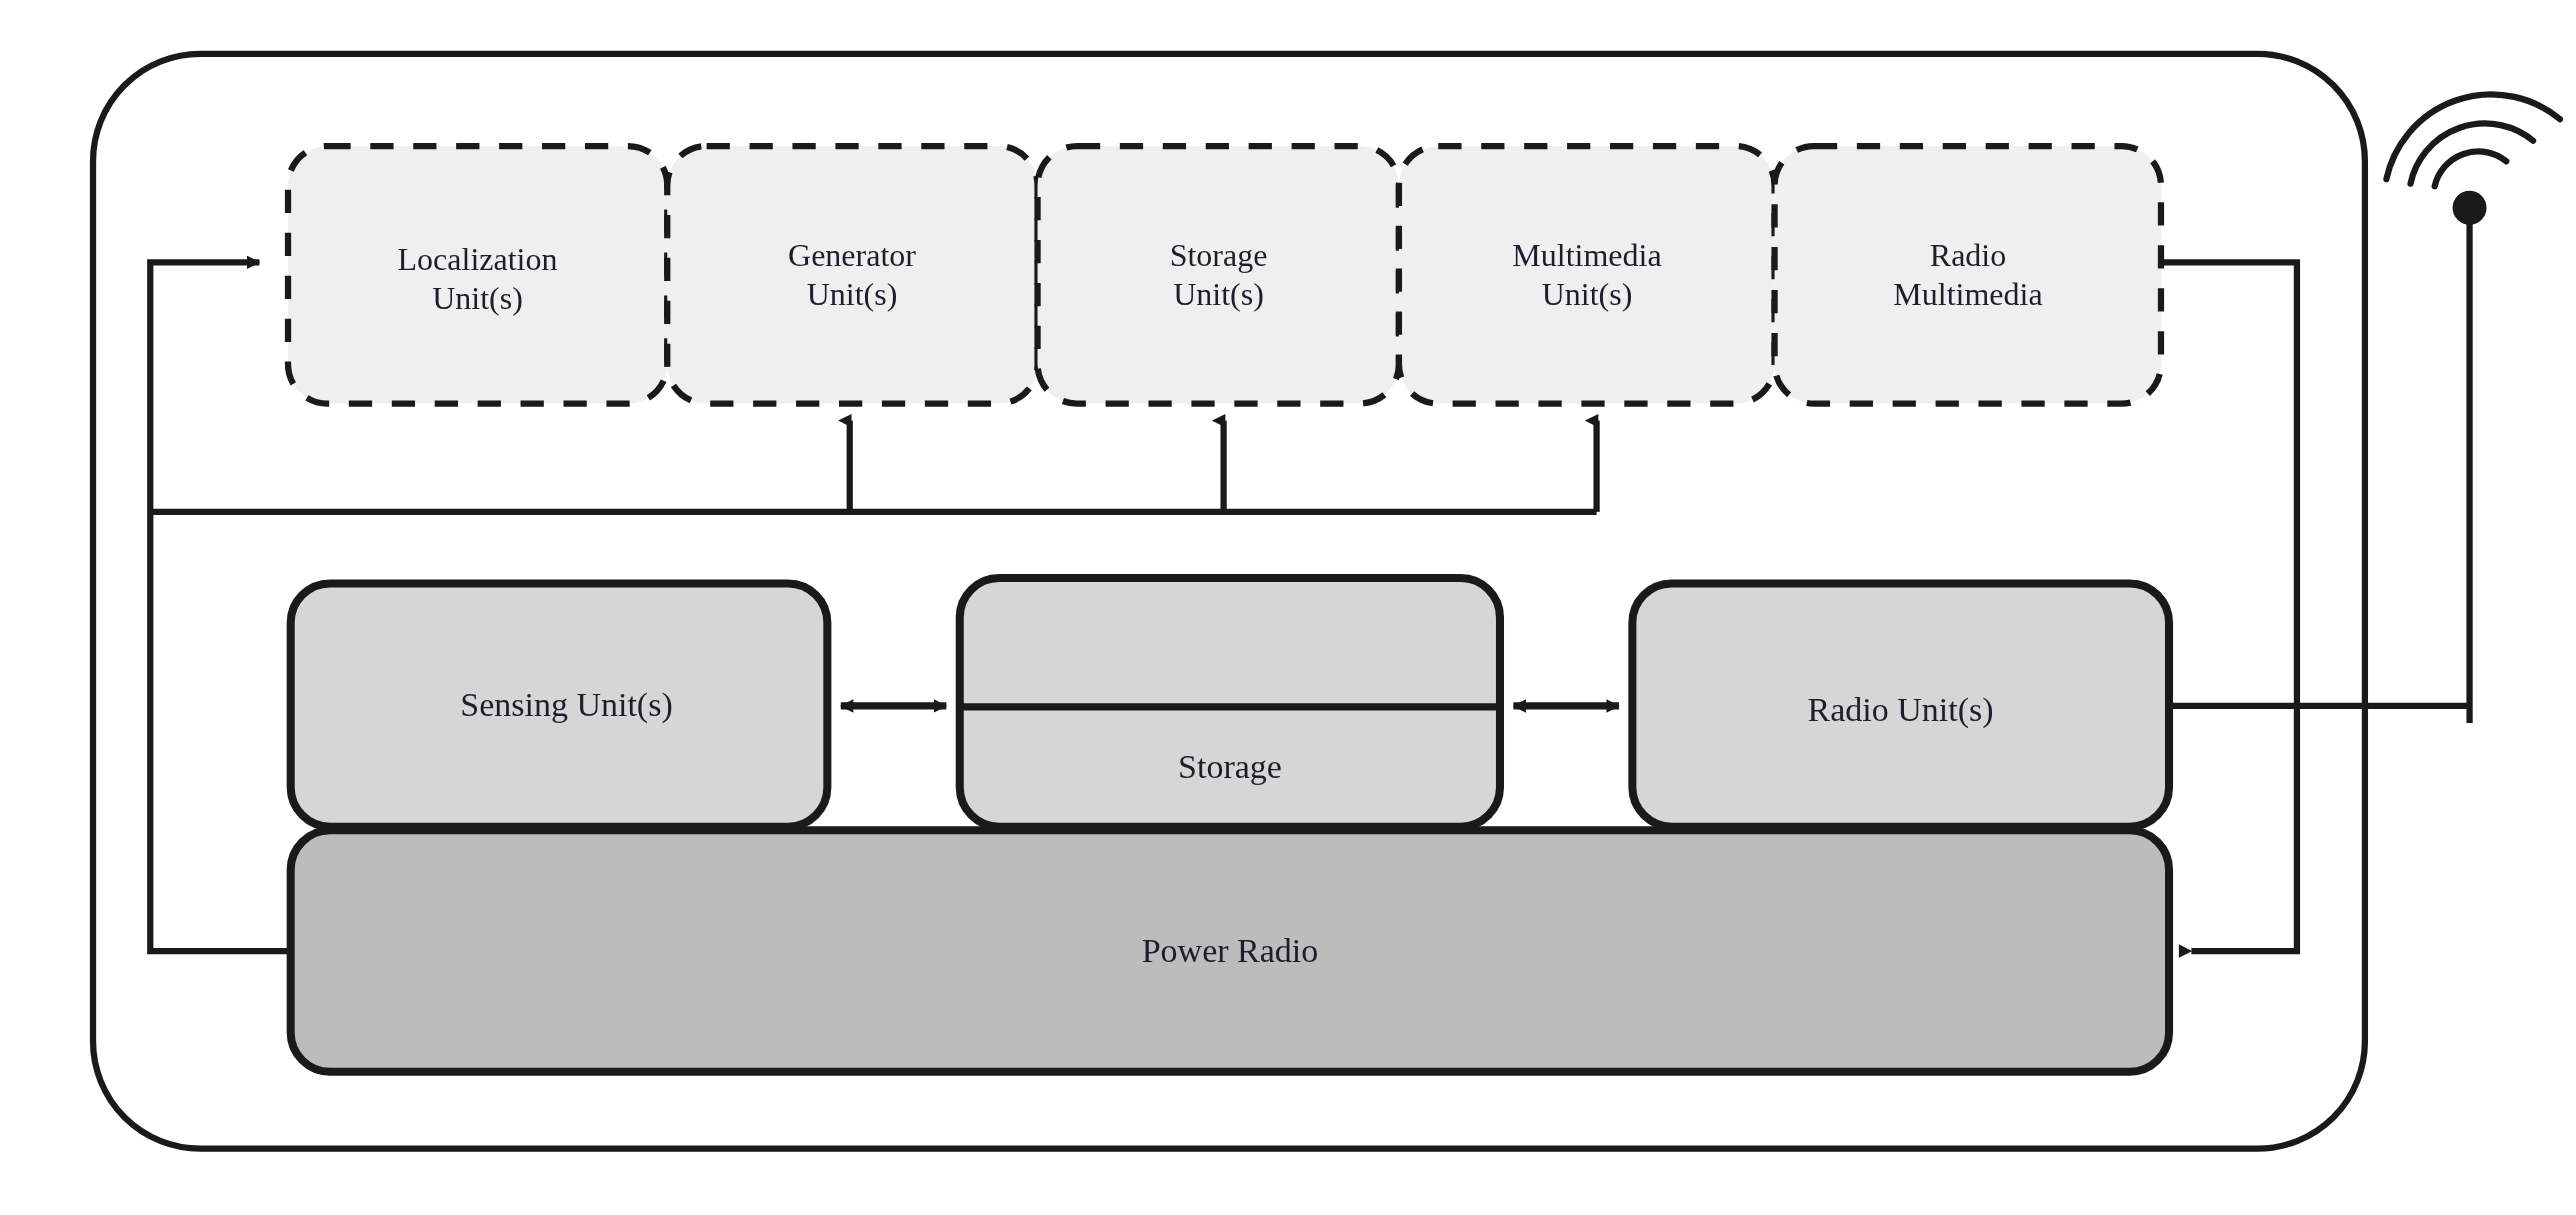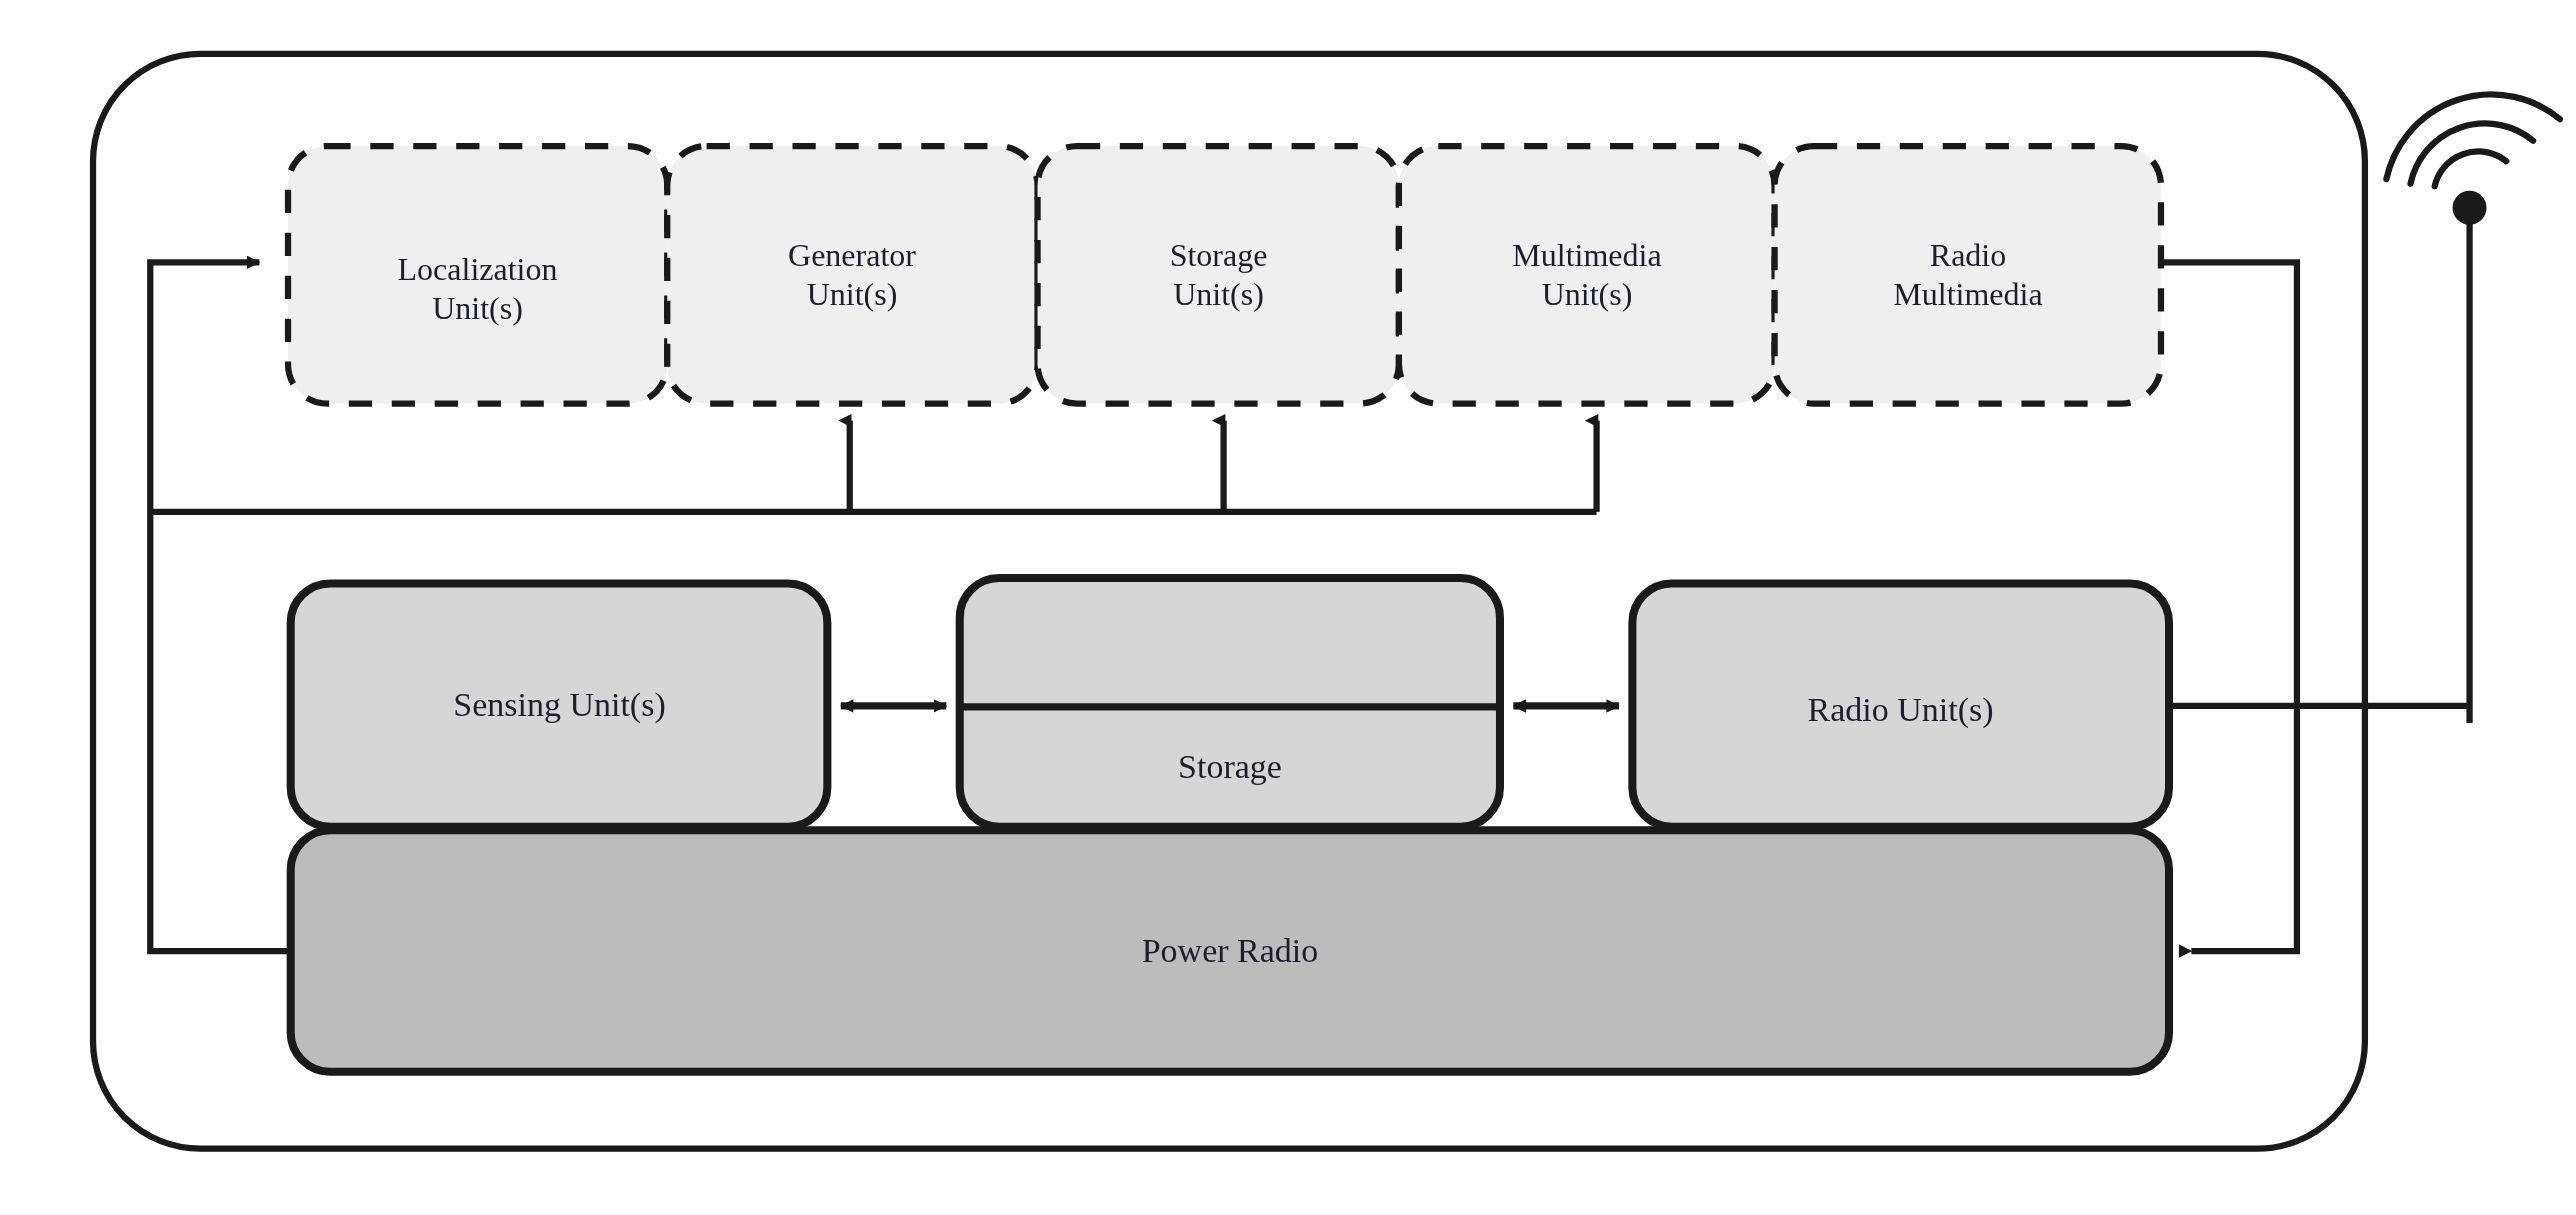--- a/index.html
+++ b/index.html
@@ -91,21 +91,21 @@
 
     <path d="M940 789 L1058 789" fill="none" stroke="#1a1a1a" stroke-width="8" marker-start="url(#arrowLeftHead)" marker-end="url(#arrowRightHead)"></path>
 
     <path d="M1692 789 L1810 789" fill="none" stroke="#1a1a1a" stroke-width="8" marker-start="url(#arrowLeftHead)" marker-end="url(#arrowRightHead)"></path>
 
     <path d="M2425 789 L2761 789" fill="none" stroke="#1a1a1a" stroke-width="7"></path>
 
     <path d="M2416 293 L2568 293 L2568 1063 L2450 1063" fill="none" stroke="#1a1a1a" stroke-width="7" marker-end="url(#arrowLeftHead)"></path>
   </svg>
 
-  <div class="node-label lbl-top" style="left:288px; top:160px; width:379px; height:258px;">
+  <div class="node-label lbl-top" style="left:288px; top:150px; width:379px; height:258px;">
     <span>Localization</span>
     <span>Unit(s)</span>
   </div>
 
   <div class="node-label lbl-top" style="left:667px; top:146px; width:370px; height:258px;">
     <span>Generator</span>
     <span>Unit(s)</span>
   </div>
 
   <div class="node-label lbl-top" style="left:1038px; top:146px; width:361px; height:258px;">
@@ -116,21 +116,21 @@
   <div class="node-label lbl-top" style="left:1399px; top:146px; width:376px; height:258px;">
     <span>Multimedia</span>
     <span>Unit(s)</span>
   </div>
 
   <div class="node-label lbl-top" style="left:1775px; top:146px; width:386px; height:258px;">
     <span>Radio</span>
     <span>Multimedia</span>
   </div>
 
-  <div class="node-label lbl-mid" style="left:291px; top:583px; width:537px; height:243px;">
+  <div class="node-label lbl-mid" style="left:298px; top:583px; width:537px; height:243px;">
     <span>Sensing Unit(s)</span>
   </div>
 
 
   <div class="node-label lbl-mid" style="left:960px; top:707px; width:540px; height:120px;">
     <span>Storage</span>
   </div>
 
   <div class="node-label lbl-mid" style="left:1632px; top:588px; width:537px; height:243px;">
     <span>Radio Unit(s)</span>

